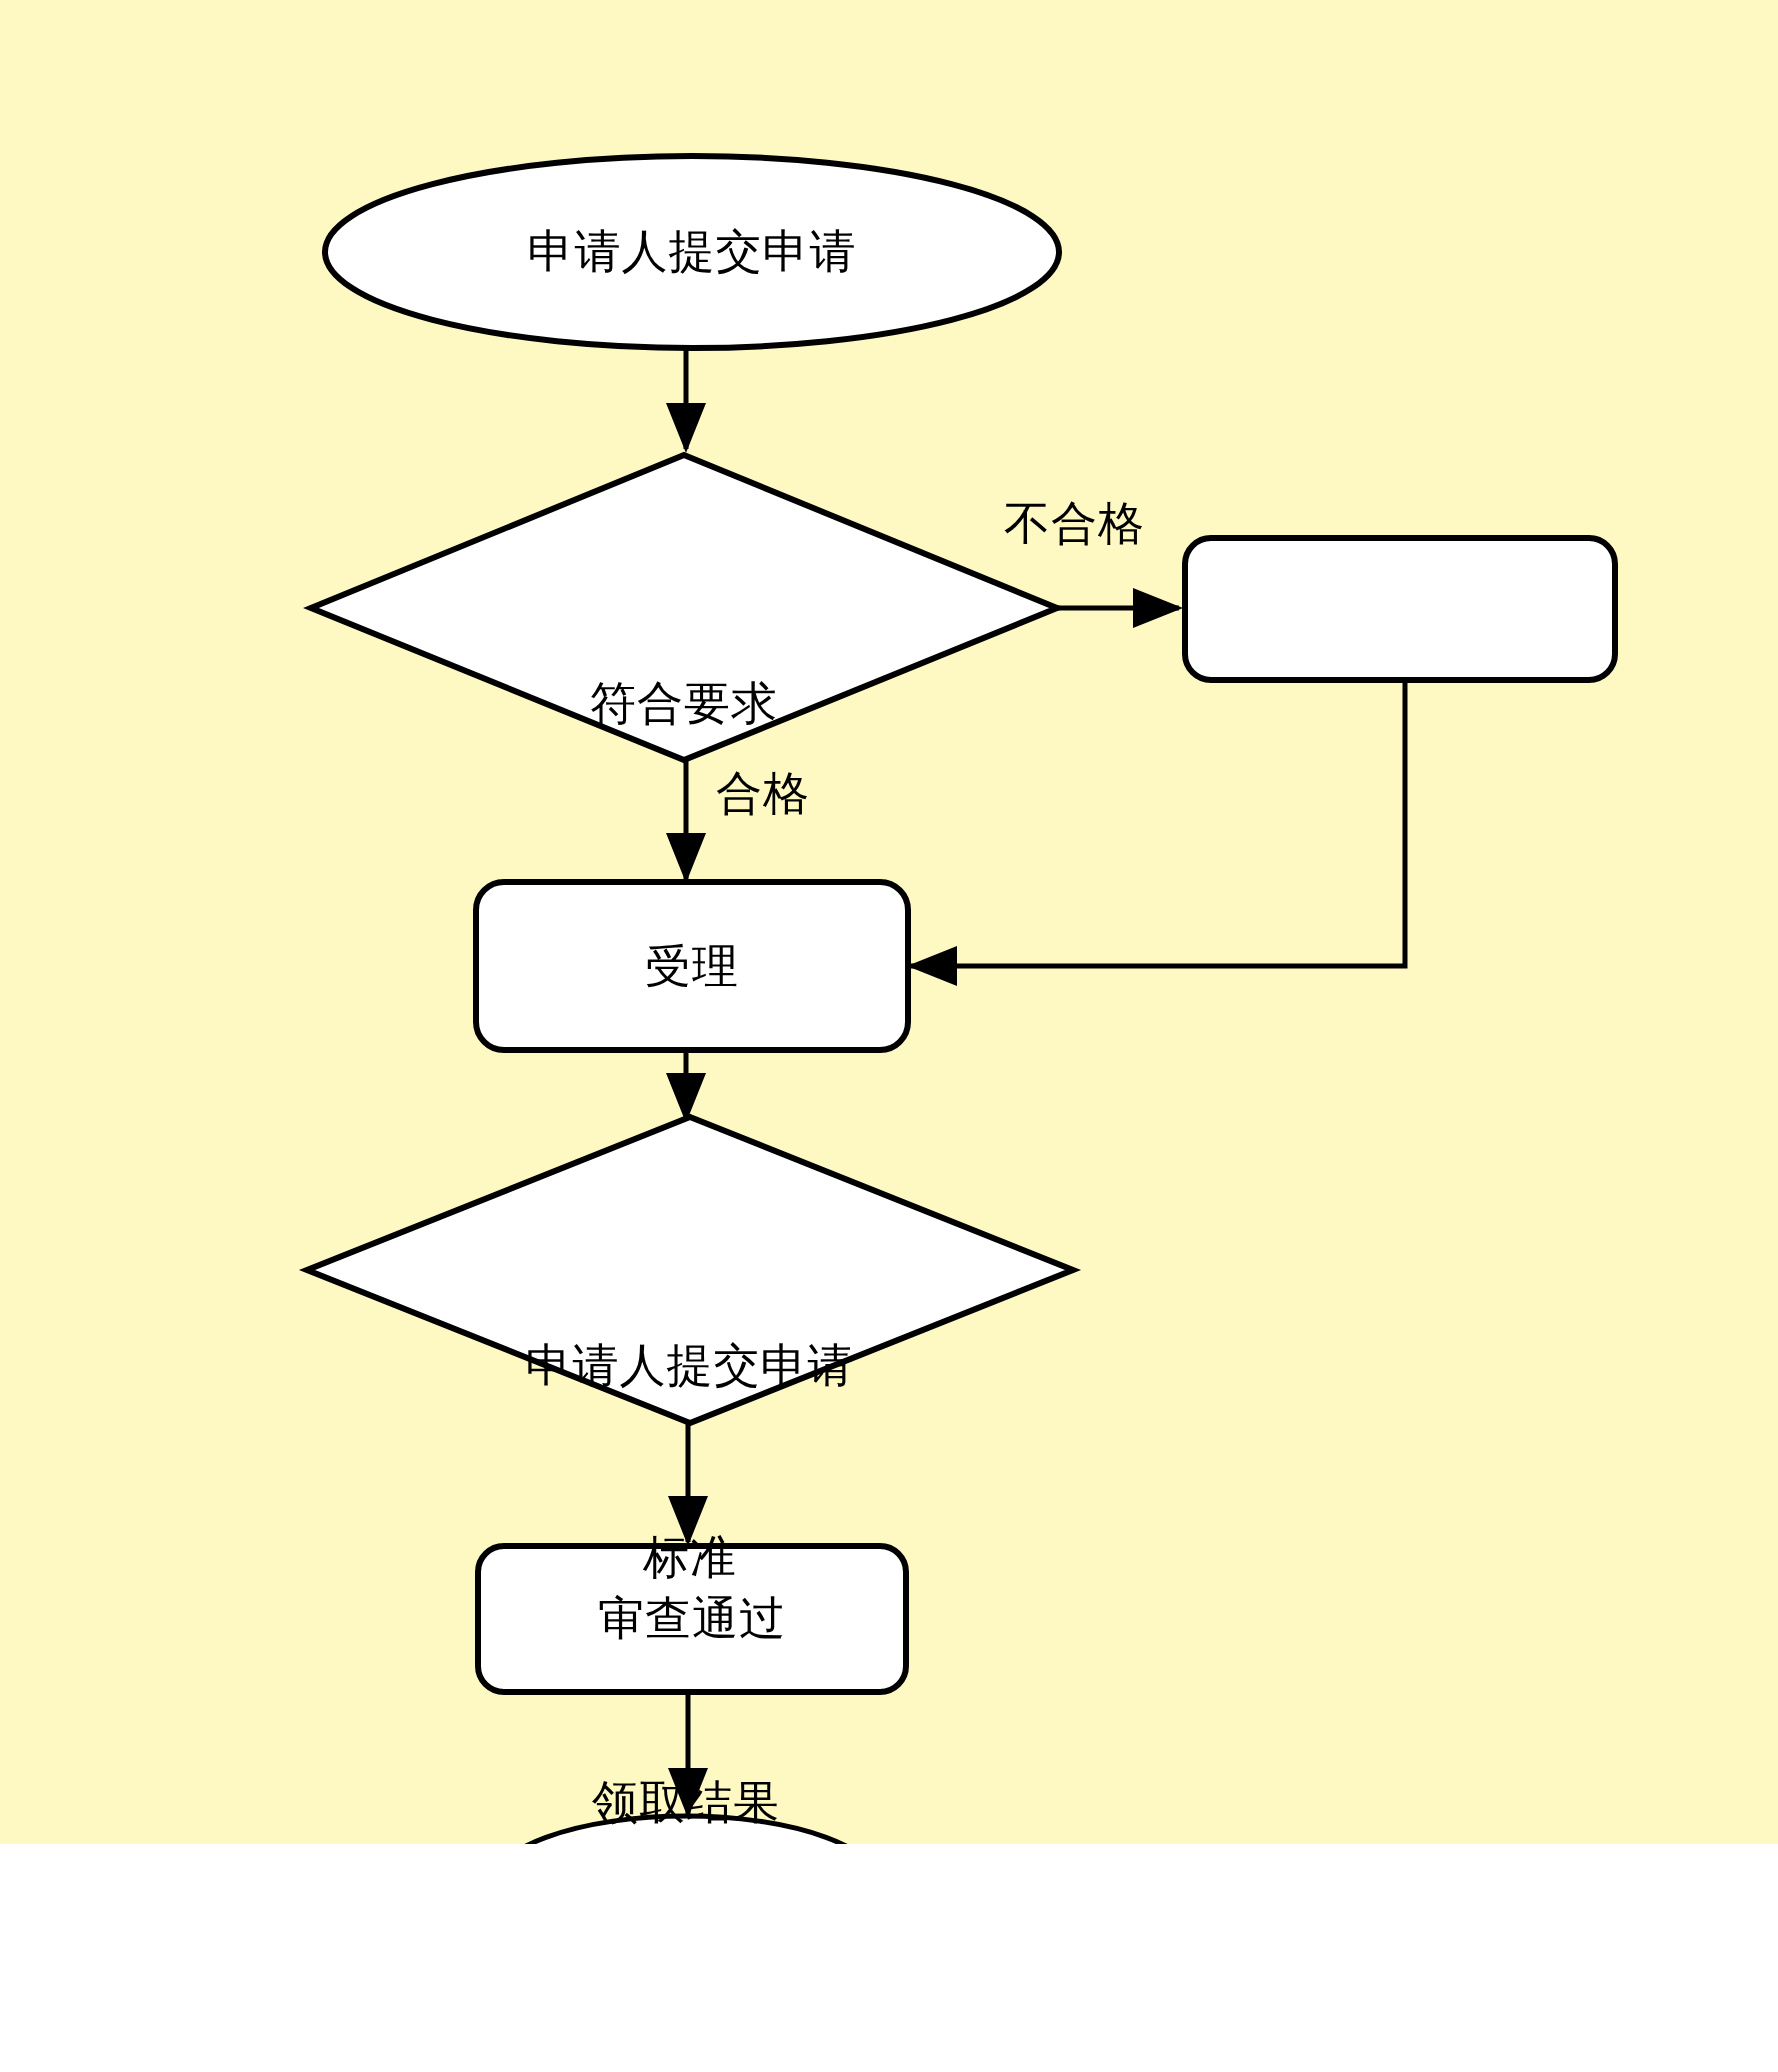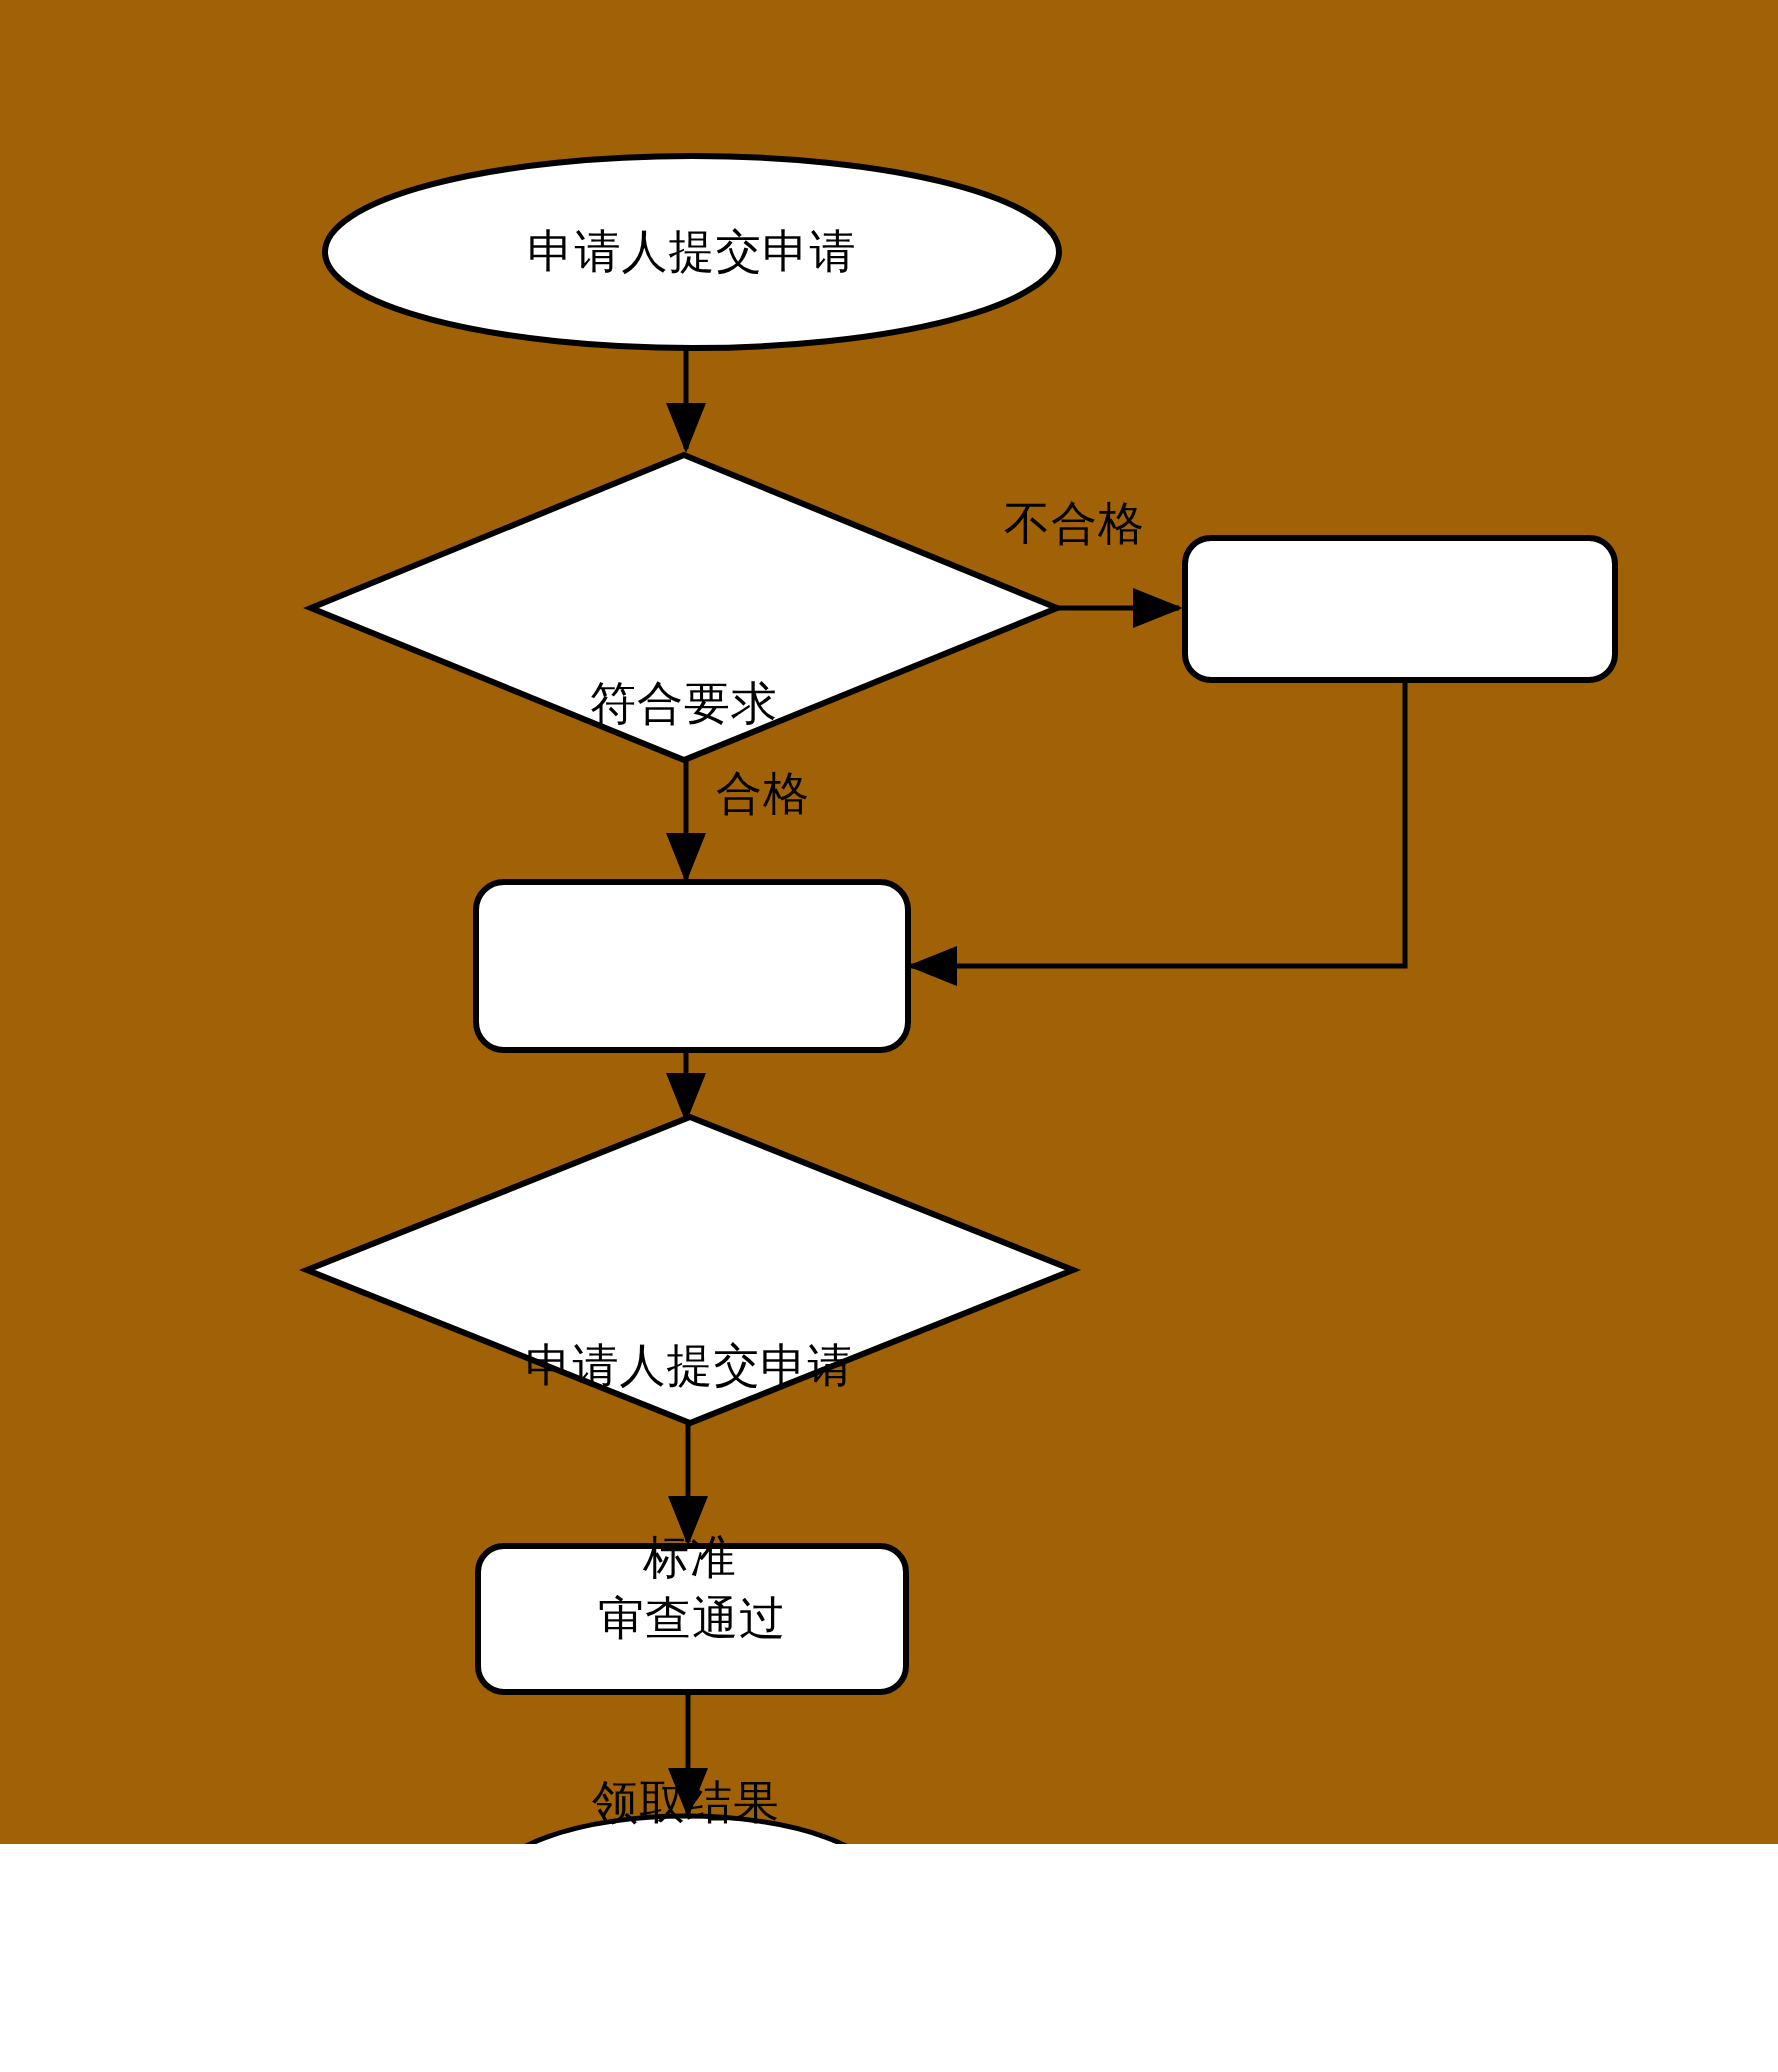--- a/index.html
+++ b/index.html
@@ -7,21 +7,21 @@
     padding: 0;
     background: #ffffff;
   }
   body {
     font-family: "Liberation Serif", "DejaVu Serif", serif;
   }
   #canvas {
     position: relative;
     width: 1778px;
     height: 1844px;
-    background: #a16207;
+    background: #fef9c3;
     overflow: hidden;
   }
   #flow-svg {
     position: absolute;
     left: 0;
     top: 0;
     width: 1778px;
     height: 2072px;
   }
   .shape-stroke {
@@ -101,20 +101,21 @@
     <ellipse class="shape-stroke-thin" cx="686" cy="1889" rx="198" ry="73"></ellipse>
   </svg>
 
   <div class="node-label" style="left:325px; top:220px; width:734px;">申请人提交申请</div>
 
   <div class="node-label" style="left:366px; top:544px; width:636px;">
     <div>符合要求</div>
   </div>
 
 
+  <div class="node-label" style="left:476px; top:935px; width:432px;">受理</div>
 
   <div class="node-label" style="left:372px; top:1206px; width:636px;">
     <div>申请人提交申请</div>
     <div>标准</div>
   </div>
 
   <div class="node-label" style="left:478px; top:1587px; width:428px;">审查通过</div>
 
   <div class="node-label" style="left:488px; top:1771px; width:396px;">领取结果</div>
 

